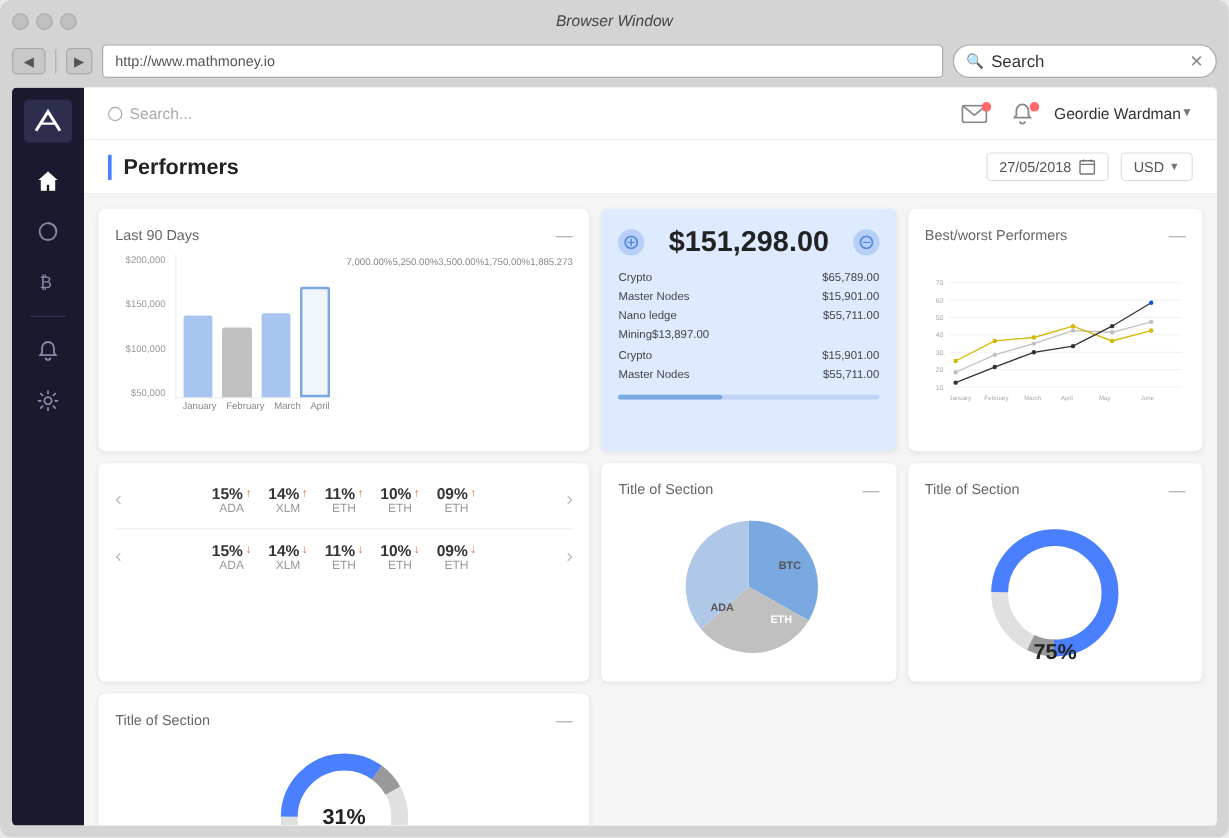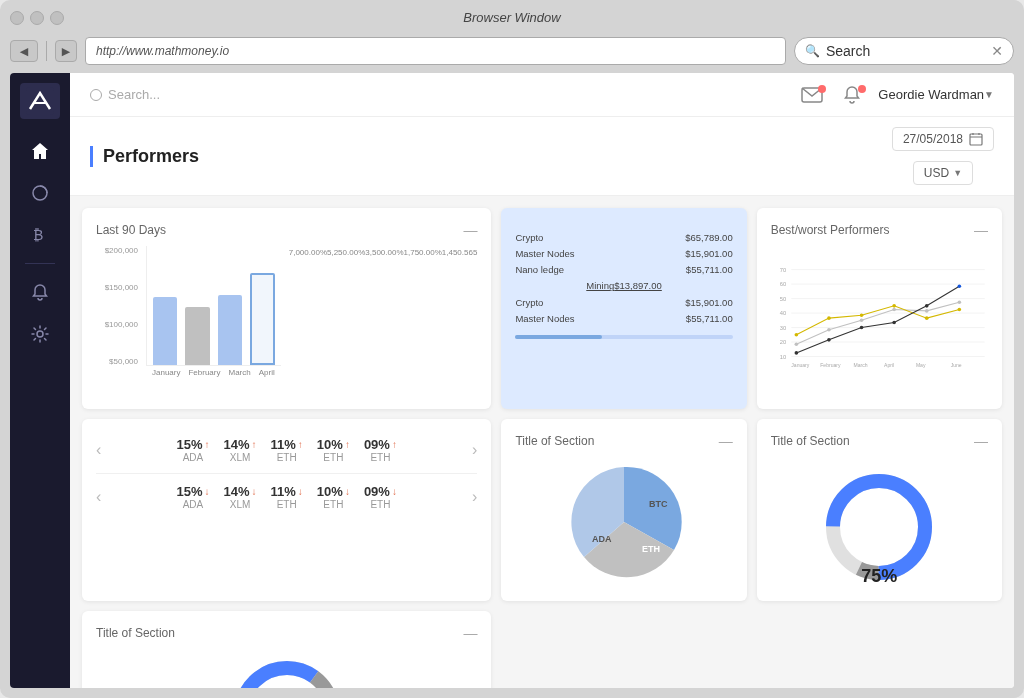--- a/index.html
+++ b/index.html
@@ -10,21 +10,21 @@
     .browser-titlebar { display: flex; align-items: center; justify-content: center; padding-bottom: 8px; position: relative; font-style: italic; }
     .browser-dots { display: flex; gap: 6px; position: absolute; left: 0; }
     .browser-dot { width: 14px; height: 14px; border-radius: 50%; border: 1px solid #aaa; }
     .browser-dot.red { background: #c0c0c0; }
     .browser-dot.yellow { background: #c0c0c0; }
     .browser-dot.green { background: #c0c0c0; }
     .browser-title { font-size: 13px; color: #444; }
     .browser-toolbar { display: flex; align-items: center; gap: 8px; padding: 4px 0 8px 0; }
     .browser-back-btn { width: 28px; height: 22px; border: 1px solid #aaa; border-radius: 4px; background: #c8c8c8; display: flex; align-items: center; justify-content: center; cursor: pointer; font-size: 11px; color: #555; }
     .browser-forward-btn { width: 22px; height: 22px; border: 1px solid #aaa; border-radius: 4px; background: #c8c8c8; display: flex; align-items: center; justify-content: center; cursor: pointer; font-size: 11px; color: #555; }
-    .browser-url { flex: 1; height: 28px; background: white; border: 1px solid #aaa; border-radius: 4px; padding: 0 10px; font-size: 12px; color: #555; display: flex; align-items: center; font-style: italic; }
+    .browser-url { flex: 1; height: 28px; background: white; border: 1px solid #aaa; border-radius: 4px; padding: 0 10px; font-size: 12px; color: #555; display: flex; align-items: center; }
     .browser-search { display: flex; align-items: center; gap: 6px; background: white; border: 1px solid #aaa; border-radius: 16px; padding: 0 10px; height: 28px; width: 220px; }
     .browser-search-icon { color: #888; font-size: 12px; }
     .browser-search-text { font-size: 14px; color: #333; flex: 1; }
     .browser-search-x { color: #888; font-size: 14px; cursor: pointer; }
 
     
     .app-content { flex: 1; background: white; border-radius: 4px; display: flex; overflow: hidden; }
 
     
     .sidebar { width: 60px; background: #1a1a2e; display: flex; flex-direction: column; align-items: center; padding: 10px 0; gap: 6px; }
@@ -41,21 +41,21 @@
     .top-bar { background: white; padding: 8px 20px; display: flex; align-items: center; justify-content: space-between; border-bottom: 1px solid #eee; height: 44px; }
     .top-bar-search { display: flex; align-items: center; gap: 6px; color: #aaa; font-size: 13px; }
     .top-bar-search-circle { width: 12px; height: 12px; border-radius: 50%; border: 1.5px solid #aaa; }
     .top-bar-right { display: flex; align-items: center; gap: 12px; }
     .top-bar-user { display: flex; align-items: center; gap: 0; font-size: 13px; color: #333; cursor: pointer; }
     .top-bar-chevron { font-size: 10px; color: #777; }
 
     
     .dashboard-header { background: white; padding: 10px 20px; display: flex; align-items: center; justify-content: space-between; border-bottom: 1px solid #eee; }
     .dashboard-title { font-size: 18px; font-weight: 600; color: #222; border-left: 3px solid #4a7fff; padding-left: 10px; }
-    .dashboard-controls { display: flex; align-items: center; gap: 10px; flex-direction: column; }
+    .dashboard-controls { display: flex; align-items: center; gap: 10px; }
     .date-control { display: flex; align-items: center; gap: 6px; border: 1px solid #ddd; border-radius: 4px; padding: 4px 10px; font-size: 12px; color: #555; cursor: pointer; }
     .currency-control { display: flex; align-items: center; gap: 4px; border: 1px solid #ddd; border-radius: 4px; padding: 4px 10px; font-size: 12px; color: #555; cursor: pointer; }
 
     
     .card { background: white; border-radius: 6px; padding: 14px; box-shadow: 0 1px 4px rgba(0,0,0,0.08); }
     .card-header { display: flex; justify-content: space-between; align-items: center; margin-bottom: 8px; }
     .card-title { font-size: 12px; color: #666; font-weight: 500; }
     .card-menu { color: #aaa; font-size: 14px; cursor: pointer; }
 
     
@@ -219,40 +219,55 @@
                 <span style="font-size:8px;color:#888;flex:1;text-align:center;">March</span>
                 <span style="font-size:8px;color:#888;flex:1;text-align:center;">April</span>
               </div>
             </div>
 
             <div style="display:flex;flex-direction:row;justify-content:center;font-size:8px;color:#888;line-height:1.8;padding-left:4px;">
               <span>7,000.00%</span>
               <span>5,250.00%</span>
               <span>3,500.00%</span>
               <span>1,750.00%</span>
-              <span>1,450.565</span>
+              <span>1,885.273</span>
             </div>
           </div>
         </div>
 
         <div class="card" style="background:#ddeaff;border:none;">
+          <div style="display:flex;justify-content:space-between;align-items:center;">
+            <div style="width:22px;height:22px;border-radius:50%;background:#b8d0f8;display:flex;align-items:center;justify-content:center;">
+              <svg width="12" height="12" viewBox="0 0 12 12">
+                  <circle cx="6" cy="6" r="5" fill="none" stroke="#5588dd" stroke-width="1.5"></circle>
+                  <path d="M3 6h6M6 3v6" stroke="#5588dd" stroke-width="1.2"></path>
+                </svg>
+            </div>
+            <span style="font-size:24px;font-weight:700;color:#222;">$151,298.00</span>
+            <div style="width:22px;height:22px;border-radius:50%;background:#b8d0f8;display:flex;align-items:center;justify-content:center;">
+              <svg width="12" height="12" viewBox="0 0 12 12">
+                  <circle cx="6" cy="6" r="5" fill="none" stroke="#5588dd" stroke-width="1.5"></circle>
+                  <path d="M3 6h6" stroke="#5588dd" stroke-width="1.2"></path>
+                </svg>
+            </div>
+          </div>
           <div style="margin:8px 0;font-size:9.5px;color:#444;line-height:1.7;">
             <div style="display:flex;justify-content:space-between;">
                 <span>Crypto</span>
                 <span>$65,789.00</span>
               </div>
             <div style="display:flex;justify-content:space-between;">
                 <span>Master Nodes</span>
                 <span>$15,901.00</span>
               </div>
             <div style="display:flex;justify-content:space-between;">
                 <span>Nano ledge</span>
                 <span>$55,711.00</span>
               </div>
-            <div style="display:flex;justify-content:center;text-decoration:underline;">
+            <div style="display:flex;justify-content:flex-start;">
                 <span>Mining</span>
                 <span>$13,897.00</span>
               </div>
             <div style="display:flex;justify-content:space-between;">
                 <span>Crypto</span>
                 <span>$15,901.00</span>
               </div>
             <div style="display:flex;justify-content:space-between;">
                 <span>Master Nodes</span>
                 <span>$55,711.00</span>

